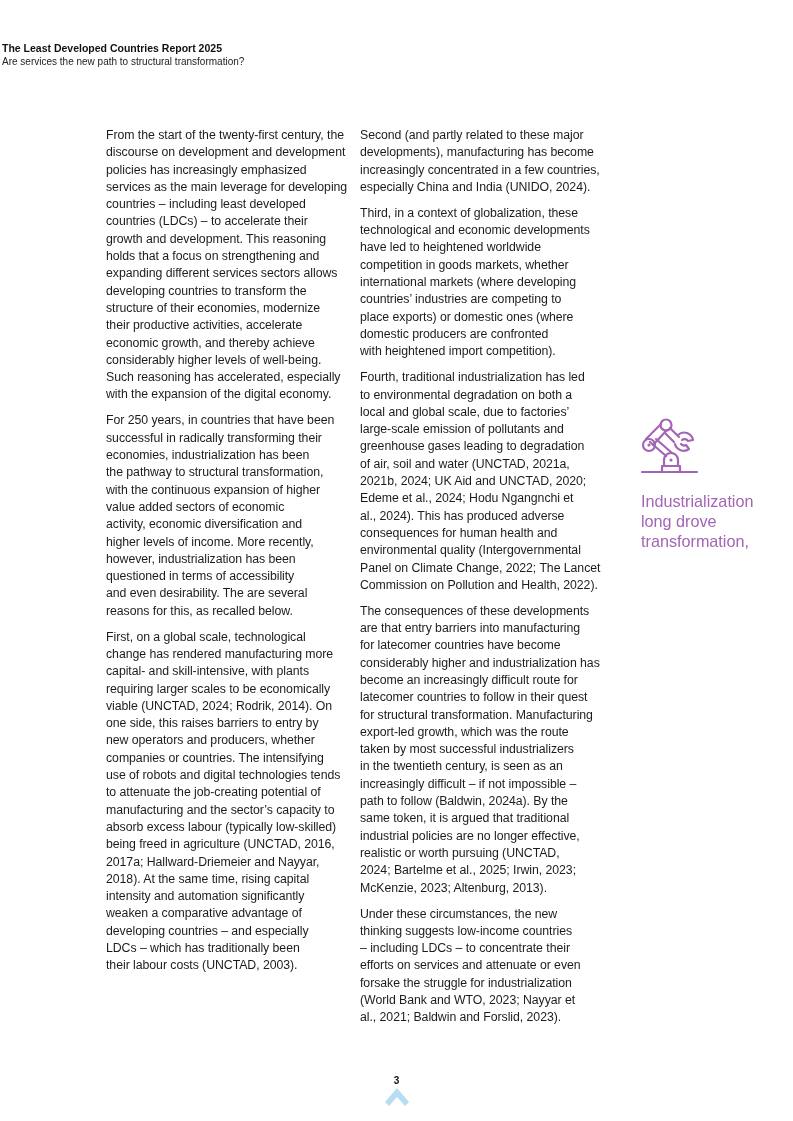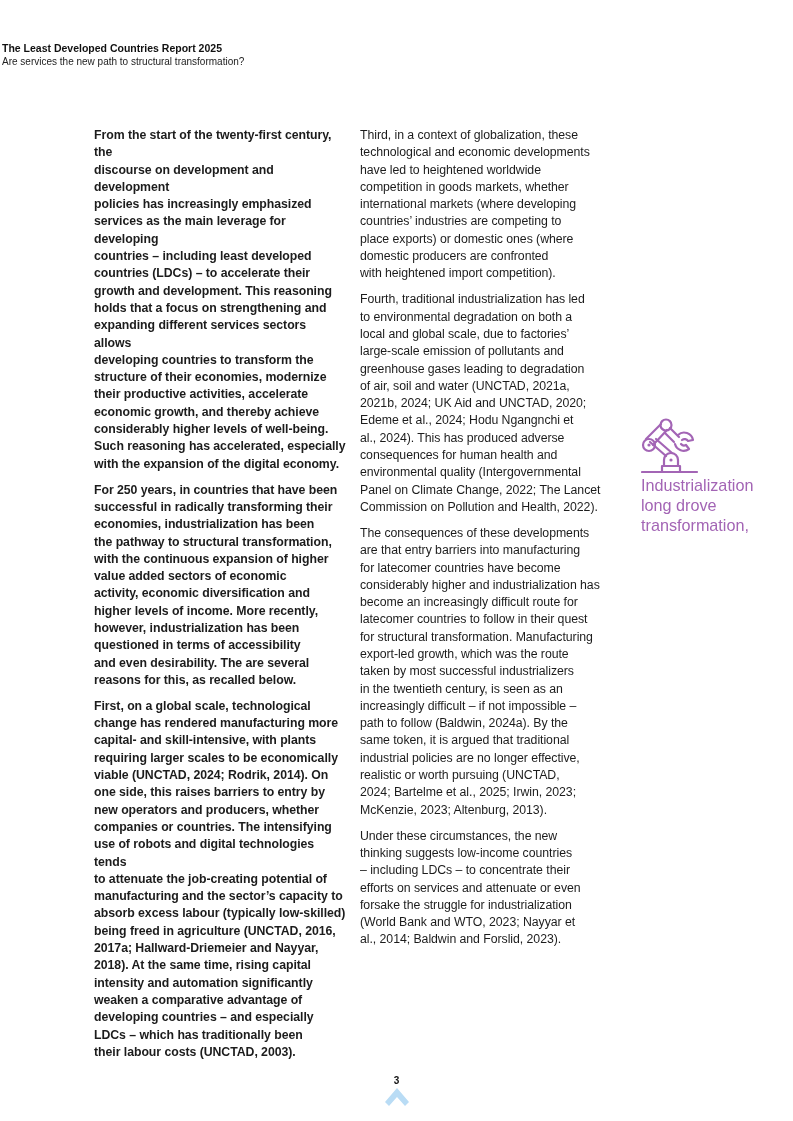--- a/index.html
+++ b/index.html
@@ -42,35 +42,35 @@
       width: 252px;
       font-size: 12.3px;
       line-height: 17.3px;
       color: #1c1c1c;
       letter-spacing: -0.05px;
     }
     .col p {
       margin: 0 0 8.7px 0;
       white-space: pre-line;
     }
-    .col-left { left: 94px; font-weight: bold; }
+    .col-left { left: 106px; }
     .col-mid { left: 360px; }
     .sidebar {
       position: absolute;
       left: 641px;
       top: 418px;
       width: 140px;
     }
     .robot-icon {
       width: 58px;
       height: 56px;
       display: block;
     }
     .pull-quote {
-      margin-top: 2px;
+      margin-top: 18px;
       font-size: 16.2px;
       line-height: 19.8px;
       color: #a365b5;
     }
     .pull-quote .normal { font-weight: normal; }
     .pull-quote .bold { font-weight: bold; }
     .footer {
       position: absolute;
       top: 1075px;
       left: 0;
@@ -147,20 +147,24 @@
 2017a; Hallward-Driemeier and Nayyar,
 2018). At the same time, rising capital
 intensity and automation significantly
 weaken a comparative advantage of
 developing countries – and especially
 LDCs – which has traditionally been
 their labour costs (UNCTAD, 2003).</p>
 </div>
 
 <div class="col col-mid">
+  <p>Second (and partly related to these major
+developments), manufacturing has become
+increasingly concentrated in a few countries,
+especially China and India (UNIDO, 2024).</p>
   <p>Third, in a context of globalization, these
 technological and economic developments
 have led to heightened worldwide
 competition in goods markets, whether
 international markets (where developing
 countries’ industries are competing to
 place exports) or domestic ones (where
 domestic producers are confronted
 with heightened import competition).</p>
   <p>Fourth, traditional industrialization has led
@@ -192,21 +196,21 @@
 industrial policies are no longer effective,
 realistic or worth pursuing (UNCTAD,
 2024; Bartelme et al., 2025; Irwin, 2023;
 McKenzie, 2023; Altenburg, 2013).</p>
   <p>Under these circumstances, the new
 thinking suggests low-income countries
 – including LDCs – to concentrate their
 efforts on services and attenuate or even
 forsake the struggle for industrialization
 (World Bank and WTO, 2023; Nayyar et
-al., 2014; Baldwin and Forslid, 2023).</p>
+al., 2021; Baldwin and Forslid, 2023).</p>
 </div>
 
 <div class="sidebar">
   <svg class="robot-icon" viewBox="0 0 58 56" fill="none" stroke="#a365b5" stroke-width="2.2" stroke-linecap="round" stroke-linejoin="round">
 
     <line x1="1" y1="54" x2="56" y2="54"></line>
 
     <path d="M21 54 V48 H39 V54"></path>
     <path d="M23 48 V42 A7 7 0 0 1 37 42 V48"></path>
     <circle cx="30" cy="42" r="1.6" fill="#a365b5" stroke="none"></circle>

